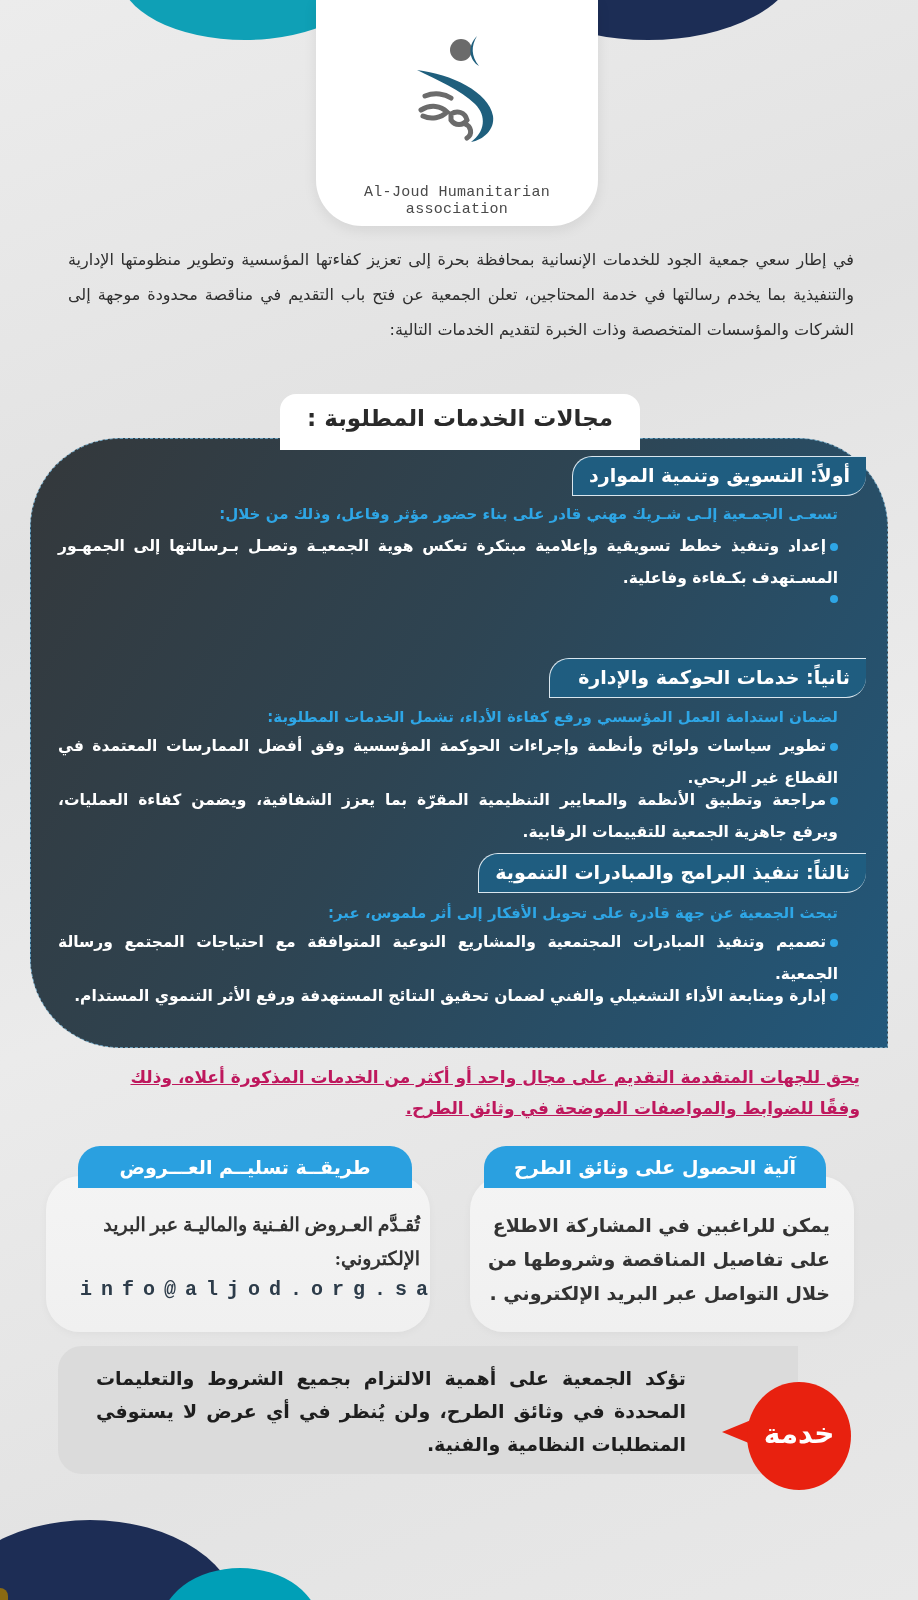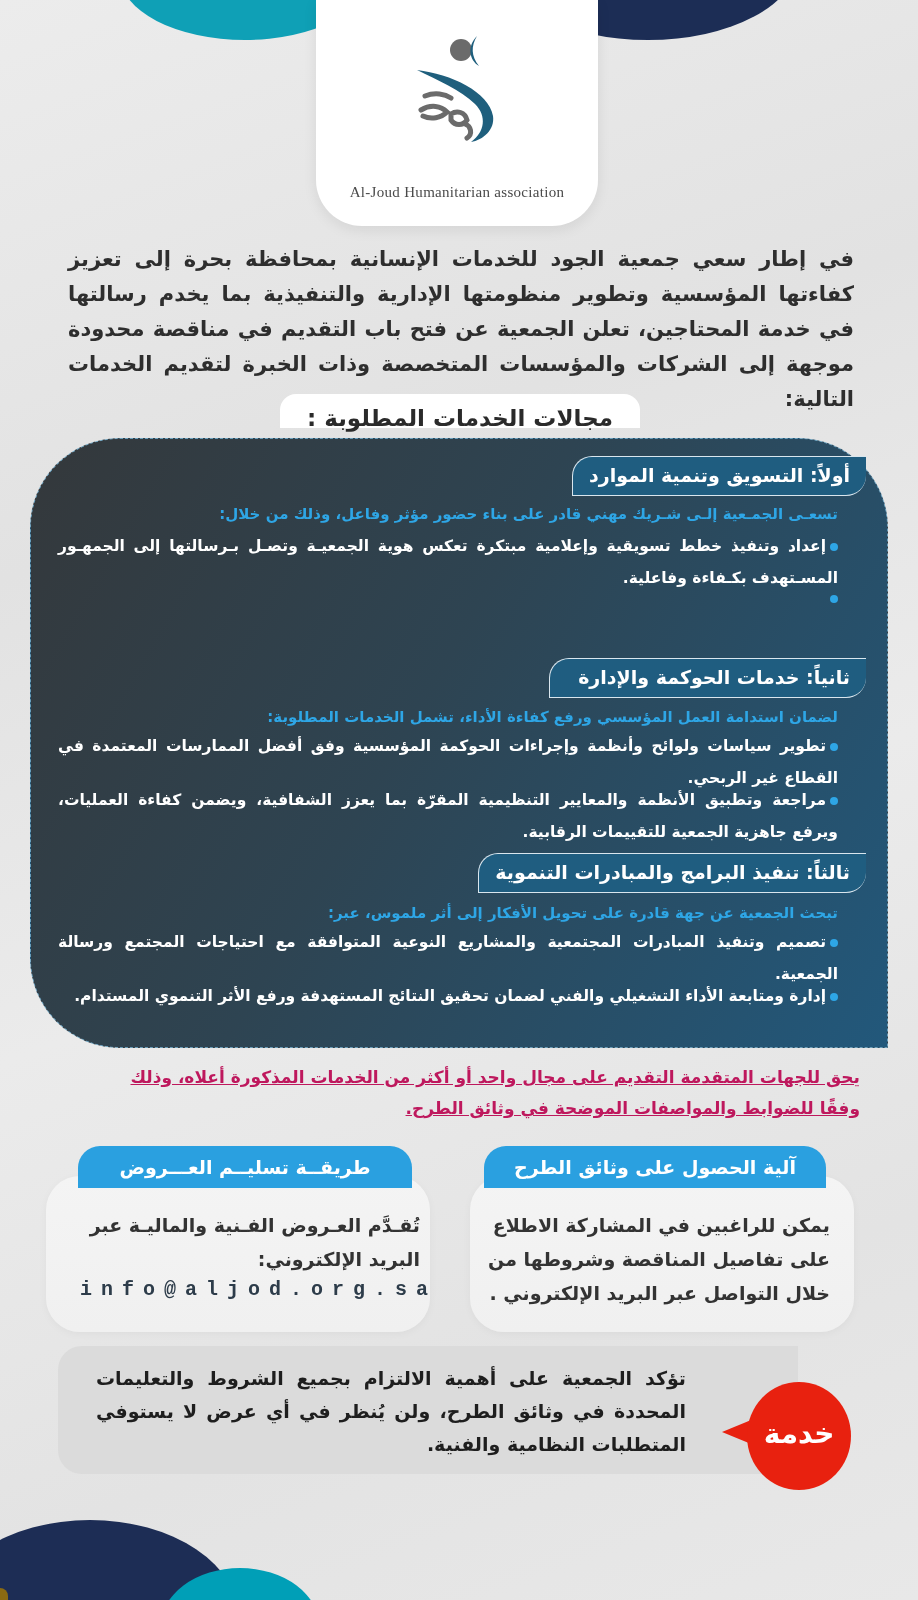--- a/index.html
+++ b/index.html
@@ -25,37 +25,37 @@
       box-shadow: 0 4px 14px rgba(0,0,0,0.08);
       text-align: center;
     }
     .logo-mark { position: absolute; left: 95px; top: 34px; width: 92px; height: 110px; }
     .logo-ar {
       position: absolute; top: 142px; left: 0; right: 0;
       font-size: 28px; font-weight: bold; color: #1f5f7d;
     }
     .logo-en {
       position: absolute; top: 184px; left: 0; right: 0; direction: ltr;
-      font-family: Liberation Serif, serif; font-size: 15px; color: #4a4a4a; letter-spacing: 0.3px;
+      font-family: Liberation Mono, monospace; font-size: 15px; color: #4a4a4a; letter-spacing: 0.3px;
     }
 
     .intro {
       position: absolute; left: 68px; top: 242px; width: 786px;
-      font-size: 21px; font-weight: bold; line-height: 35px; text-align: justify; color: #2e2e2e;
+      font-size: 16px; font-weight: normal; line-height: 35px; text-align: justify; color: #2e2e2e;
     }
 
     
     .panel {
       position: absolute; left: 30px; top: 438px; width: 858px; height: 610px;
       background: linear-gradient(120deg, #34383b 0%, #2e4452 45%, #22587b 100%);
       border-radius: 90px 90px 0 90px;
       border: 1px dashed #6aa0bd;
     }
     .panel-title {
-      position: absolute; left: 280px; top: 394px; width: 360px; height: 34px;
+      position: absolute; left: 280px; top: 394px; width: 360px; height: 56px;
       background: #ffffff; border-radius: 16px 16px 0 0;
       font-size: 23px; font-weight: bold; color: #2a2a2a; text-align: center; line-height: 48px;
     }
     .section-head {
       position: absolute; right: 52px; height: 40px; padding: 0 16px;
       background: #1f5d80; border: 1.5px solid #d9e6ee; border-radius: 20px 0 20px 0;
       color: #ffffff; font-size: 19px; font-weight: bold; line-height: 37px;
       border-right: none;
     }
     .section-lead {
@@ -169,19 +169,19 @@
 </div>
 
 <p class="eligibility">يحق للجهات المتقدمة التقديم على مجال واحد أو أكثر من الخدمات المذكورة أعلاه، وذلك وفقًا للضوابط والمواصفات الموضحة في وثائق الطرح.</p>
 
 <div class="info-card" style="left:470px;"></div>
 <div class="info-tab" style="left:484px; width:342px;">آلية الحصول على وثائق الطرح</div>
 <p class="info-text" style="left:488px; top:1208px; width:342px;">يمكن للراغبين في المشاركة الاطلاع على تفاصيل المناقصة وشروطها من خلال التواصل عبر البريد الإلكتروني .</p>
 
 <div class="info-card" style="left:46px;"></div>
 <div class="info-tab" style="left:78px; width:334px;">طريقــة تسليــم العـــروض</div>
-<p class="info-text" style="left:80px; top:1208px; width:340px;">تُقـدَّم العـروض الفـنية والماليـة عبر البريد الإلكتروني:</p>
+<p class="info-text" style="left:80px; top:1208px; width:340px;font-family:Liberation Serif, serif;">تُقـدَّم العـروض الفـنية والماليـة عبر البريد الإلكتروني:</p>
 <a class="email">info@aljod.org.sa</a>
 
 <div class="notice-box2"></div>
 <p class="notice-text">تؤكد الجمعية على أهمية الالتزام بجميع الشروط والتعليمات المحددة في وثائق الطرح، ولن يُنظر في أي عرض لا يستوفي المتطلبات النظامية والفنية.</p>
 <div class="notice-pointer"></div>
 <div class="notice-badge">خدمة</div>
 
 </body></html>

